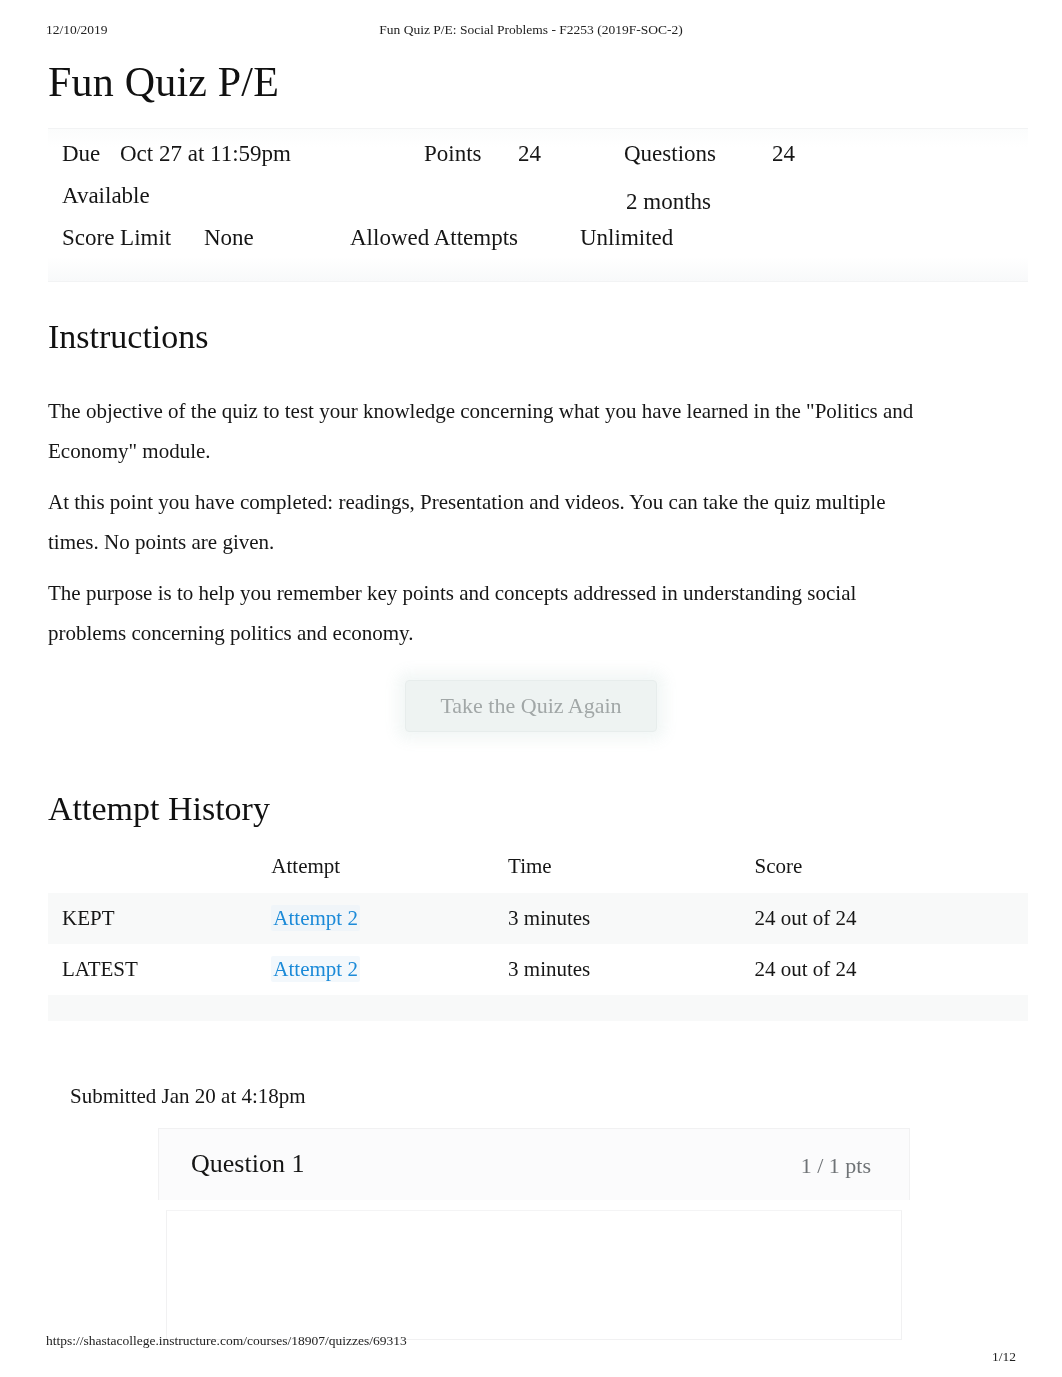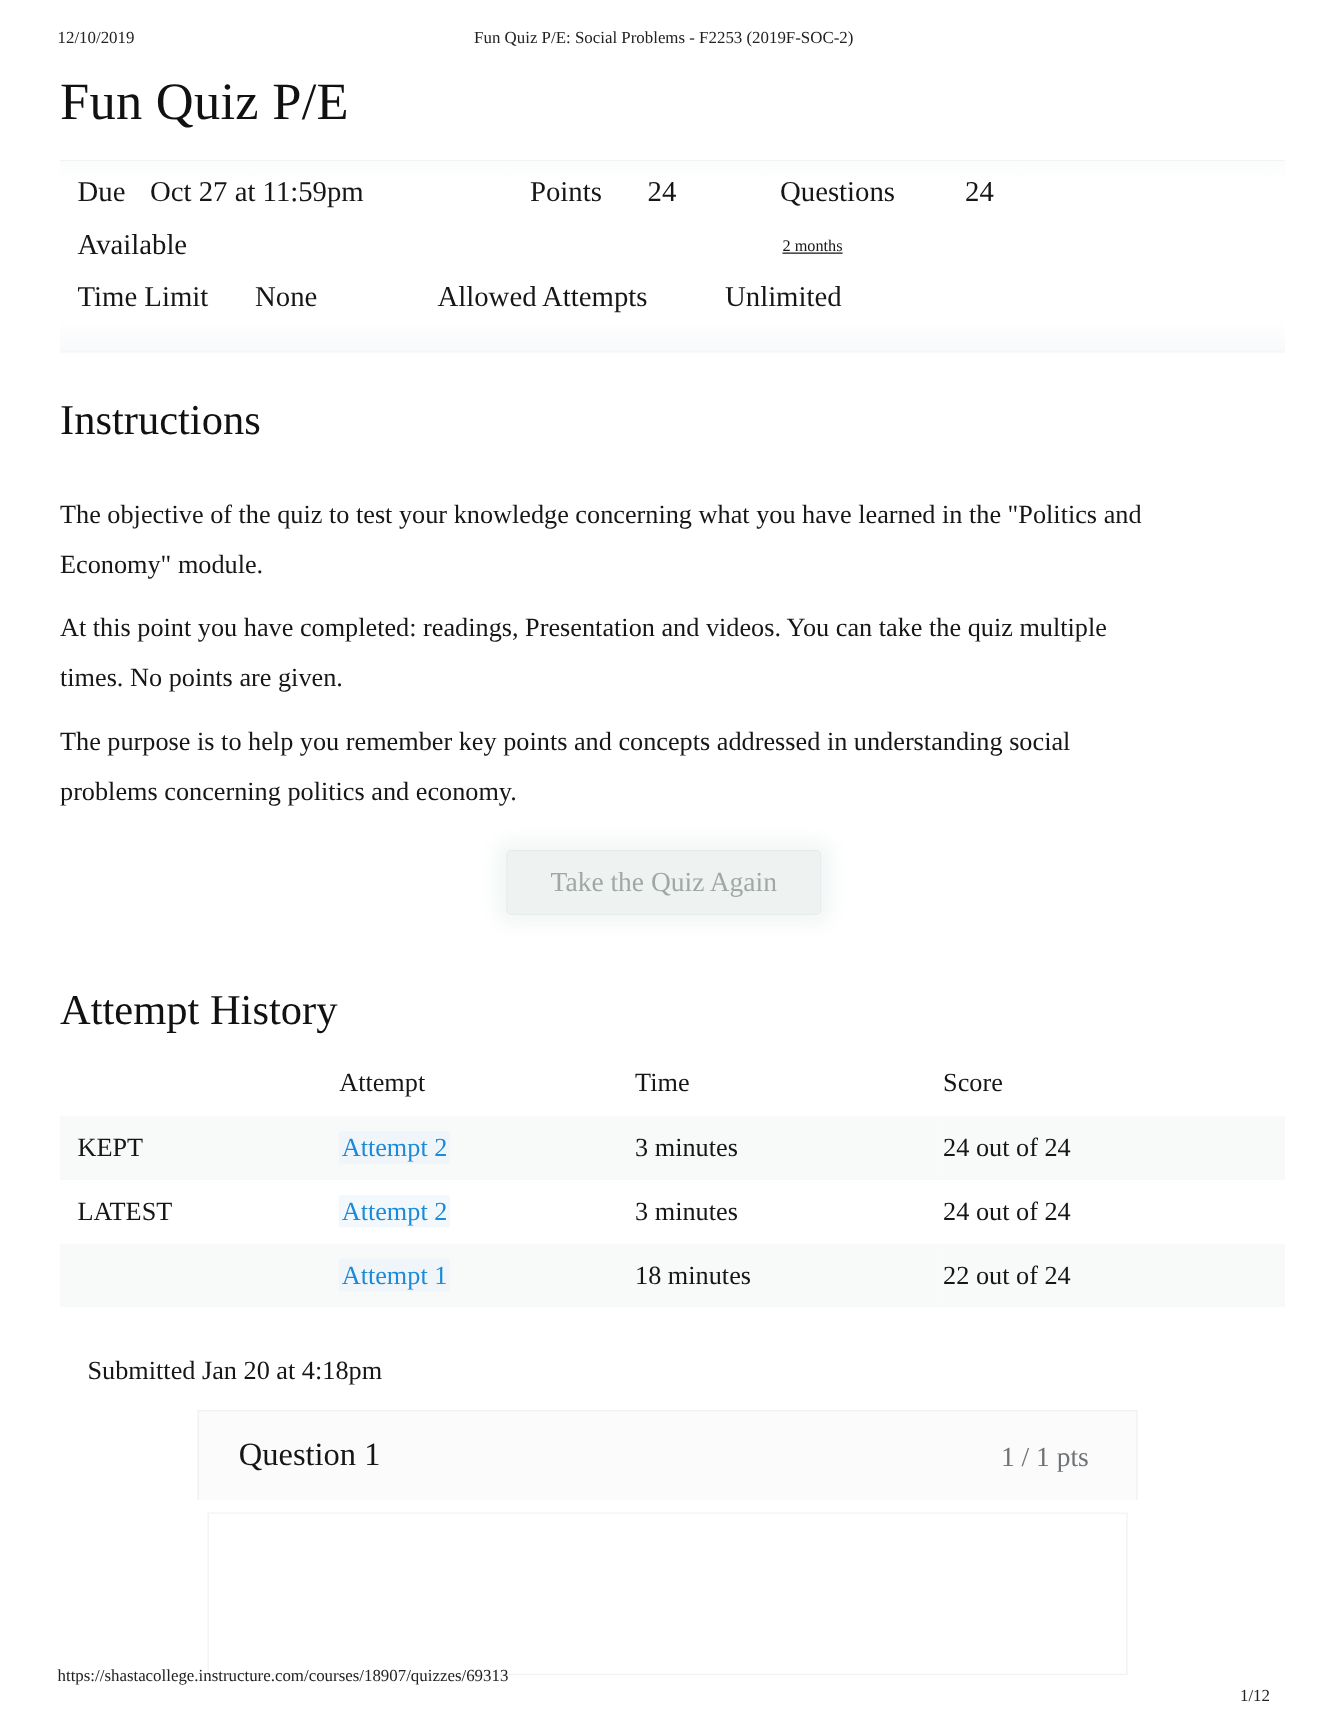--- a/index.html
+++ b/index.html
@@ -76,21 +76,21 @@
   .meta-row {
     position: relative;
     height: 42px;
     font-size: 23px;
     color: #161616;
     white-space: nowrap;
   }
   .meta-cell { position: absolute; top: 0; }
   .meta-label { color: #161616; }
   .meta-value { color: #161616; }
-  .meta-small { font-size: 13px; color: #161616; text-decoration: underline; }
+  .meta-small { font-size: 23px; color: #161616; }
 
   
   .section-heading {
     position: absolute;
     left: 48px;
     font-size: 34px;
     font-weight: normal;
     margin: 0;
     color: #111;
     line-height: 1.1;
@@ -270,21 +270,21 @@
       <span class="meta-cell meta-label" style="left:576px;">Questions</span>
       <span class="meta-cell meta-value" style="left:724px;">24</span>
     </div>
 
     <div class="meta-row">
       <span class="meta-cell meta-label" style="left:14px;">Available</span>
       <span class="meta-cell meta-small" style="left:578px; top:6px;">2 months</span>
     </div>
 
     <div class="meta-row" style="height:34px;">
-      <span class="meta-cell meta-label" style="left:14px;">Time Limit</span>
+      <span class="meta-cell meta-label" style="left:14px;">Score Limit</span>
       <span class="meta-cell meta-value" style="left:156px;">None</span>
       <span class="meta-cell meta-label" style="left:302px;">Allowed Attempts</span>
       <span class="meta-cell meta-value" style="left:532px;">Unlimited</span>
     </div>
 
   </div>
 
   <h2 class="section-heading" id="instructions-heading">Instructions</h2>
 
   <p class="instr-p" id="instr-p1">The objective of the quiz to test your knowledge concerning what you have learned in the "Politics and Economy" module.</p>
@@ -312,26 +312,20 @@
         <td class="col-attempt"><a class="attempt-link" href="#">Attempt 2</a></td>
         <td class="col-time">3 minutes</td>
         <td class="col-score">24 out of 24</td>
       </tr>
       <tr>
         <td class="col-kept">LATEST</td>
         <td class="col-attempt"><a class="attempt-link" href="#">Attempt 2</a></td>
         <td class="col-time">3 minutes</td>
         <td class="col-score">24 out of 24</td>
       </tr>
-      <tr>
-        <td class="col-kept"></td>
-        <td class="col-attempt"><a class="attempt-link" href="#">Attempt 1</a></td>
-        <td class="col-time">18 minutes</td>
-        <td class="col-score">22 out of 24</td>
-      </tr>
       <tr class="spacer-row">
         <td></td>
         <td></td>
         <td></td>
         <td></td>
       </tr>
     </tbody>
   </table>
 
   <div class="submitted-line">Submitted Jan 20 at 4:18pm</div>

